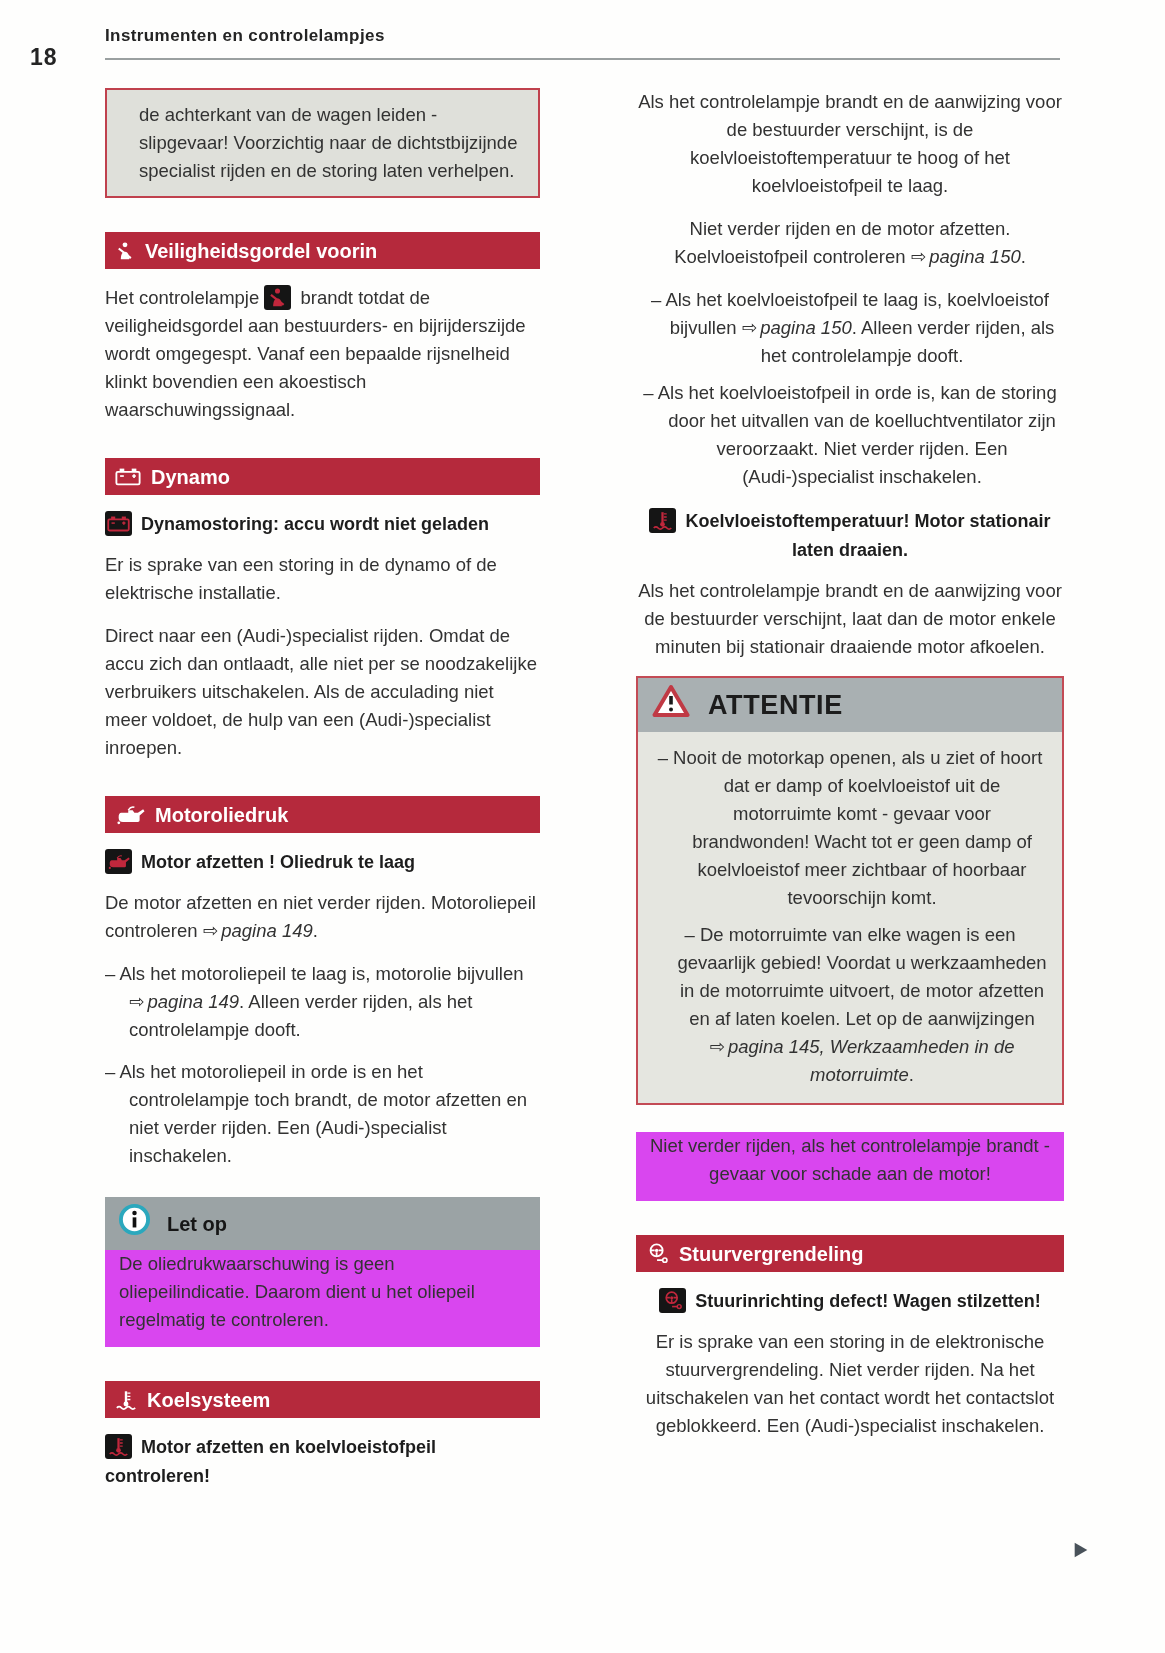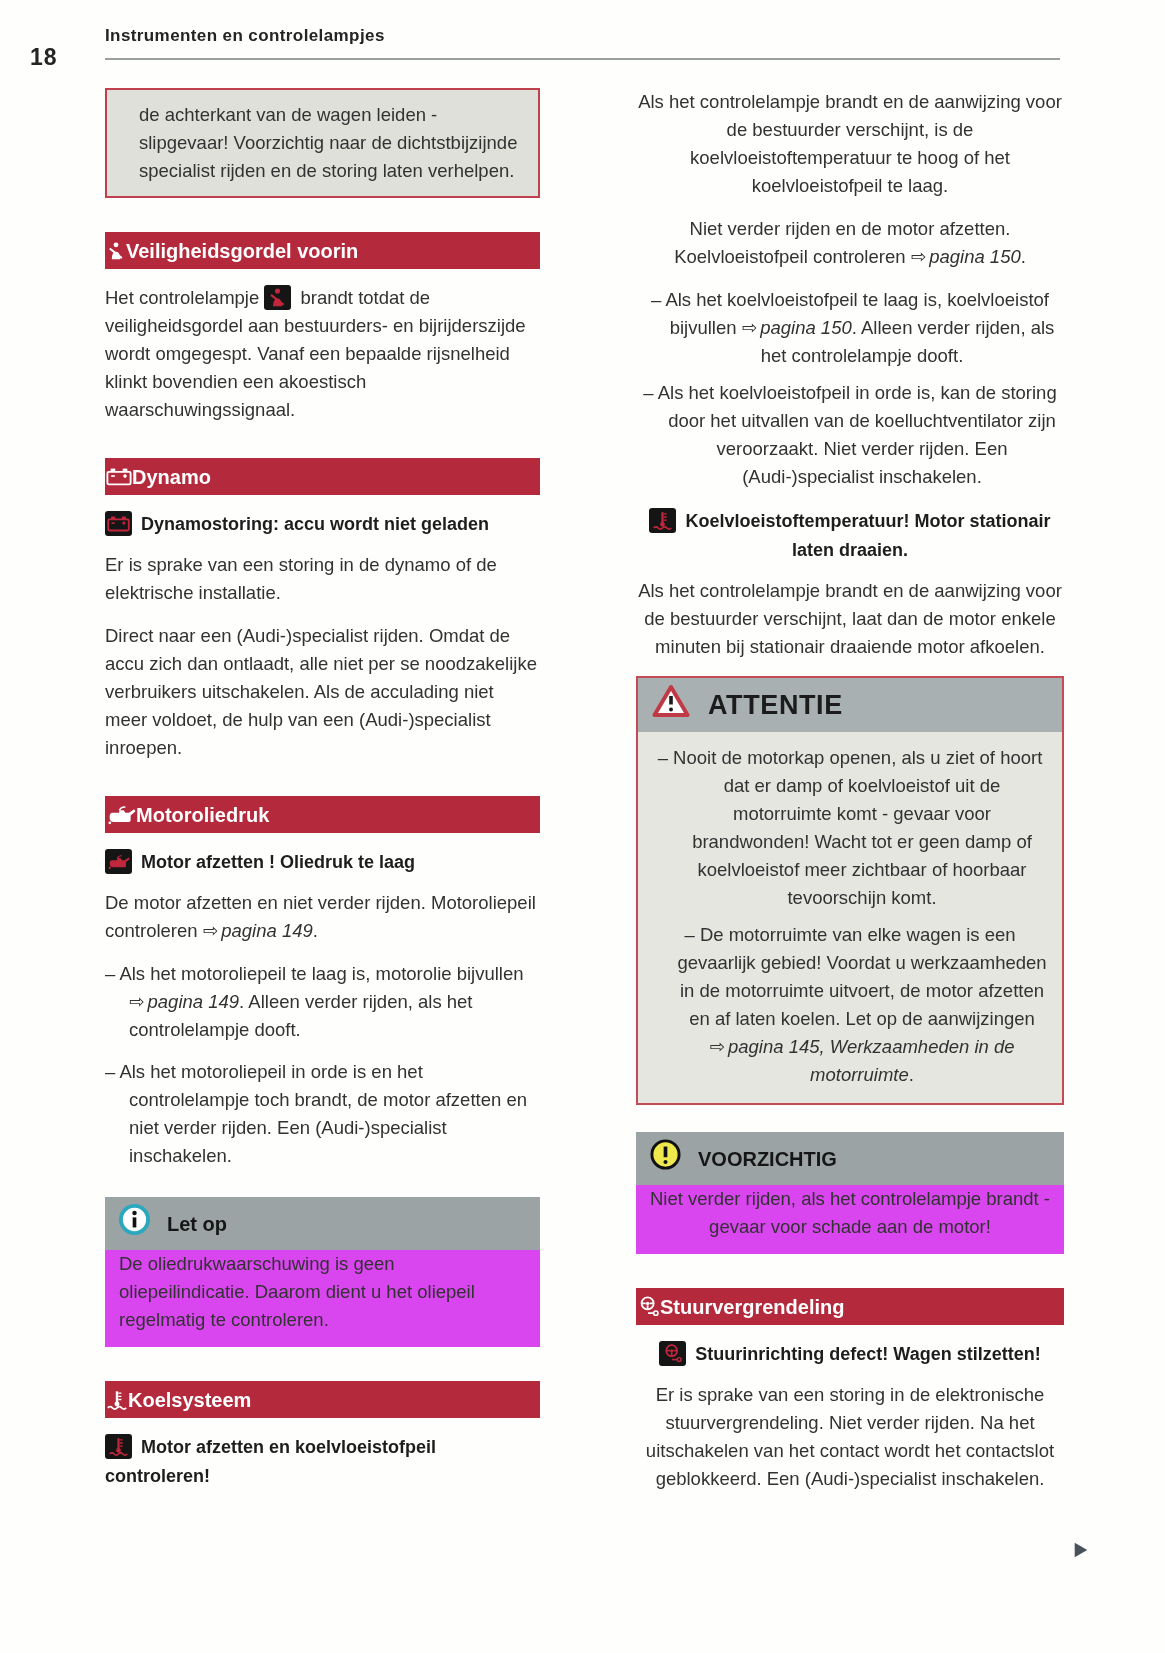--- a/index.html
+++ b/index.html
@@ -14,22 +14,22 @@
   .rule{position:absolute;left:105px;top:58px;width:955px;height:2px;background:#9aa0a0;}
   
   .col{position:absolute;top:88px;font-size:18.5px;line-height:28px;}
   .col-left{left:105px;width:435px;}
   .col-right{left:636px;width:428px;text-align:center;}
   p.body{margin:0 0 15px;}
   
   .carrybox{border:2px solid #c0414d;background:#dfe0da;padding:11px 14px 11px 32px;margin:0 0 0;}
   .carrybox p{margin:0;}
   
-  .secbar{display:flex;align-items:center;background:#b5293c;color:#fff;
-          font-weight:bold;font-size:20px;min-height:37px;padding:0 1px;margin:34px 0 15px;}
+  .secbar{display:flex;align-items:center;gap:10px;background:#b5293c;color:#fff;
+          font-weight:bold;font-size:20px;min-height:37px;padding:0 10px;margin:34px 0 15px;}
   .secbar:first-child{margin-top:0;}
   .secicon{display:inline-flex;align-items:center;color:#fff;}
   .secicon svg{display:block;}
   
   .subhead{margin:0 0 12px;font-size:18px;line-height:29px;font-weight:bold;color:#1d1d1d;}
   .ind{display:inline-block;vertical-align:-6px;width:27px;height:25px;background:#151515;
        border-radius:3px;color:#c1273c;padding:2px 2px;box-sizing:border-box;margin-right:4px;}
   .ind svg{display:block;width:100%;height:100%;}
   
   .ditem{margin:0 0 9px;padding-left:24px;text-indent:-24px;}
@@ -240,30 +240,20 @@
         </div>
         <div class="ditem">
           <span class="dash">–</span>
           <span>De motorruimte van elke wagen is een gevaarlijk gebied! Voordat u werkzaamheden in de motorruimte uitvoert, de motor afzetten en af laten koelen. Let op de aanwijzingen</span>
           <span class="arrow">⇨</span><span class="ref">pagina 145, Werkzaamheden in de motorruimte</span><span>.</span>
         </div>
       </div>
     </div>
 
     <div class="notebox cautionbox">
-      <div class="notehead">
-        <span>
-          <svg width="33" height="33" viewBox="0 0 34 34">
-              <circle cx="17" cy="17" r="14" fill="#efe94e" stroke="#111111" stroke-width="3"></circle>
-              <path d="M17 8.8 v11" stroke="#111111" stroke-width="3.8" fill="none"></path>
-              <circle cx="17" cy="24.8" r="2.1" fill="#111111"></circle>
-            </svg>
-        </span>
-        <span class="ntitle">VOORZICHTIG</span>
-      </div>
       <div class="notebody">
         <p><span>Niet verder rijden, als het controlelampje brandt - gevaar voor schade aan de motor!</span></p>
       </div>
     </div>
 
     <div class="secbar">
       <span class="secicon">
         <svg width="23" height="23" viewBox="0 0 26 26">
             <circle cx="12" cy="9.5" r="6.8" fill="none" stroke="currentColor" stroke-width="2.1"></circle>
             <circle cx="12" cy="9.5" r="1.9" fill="currentColor"></circle>

